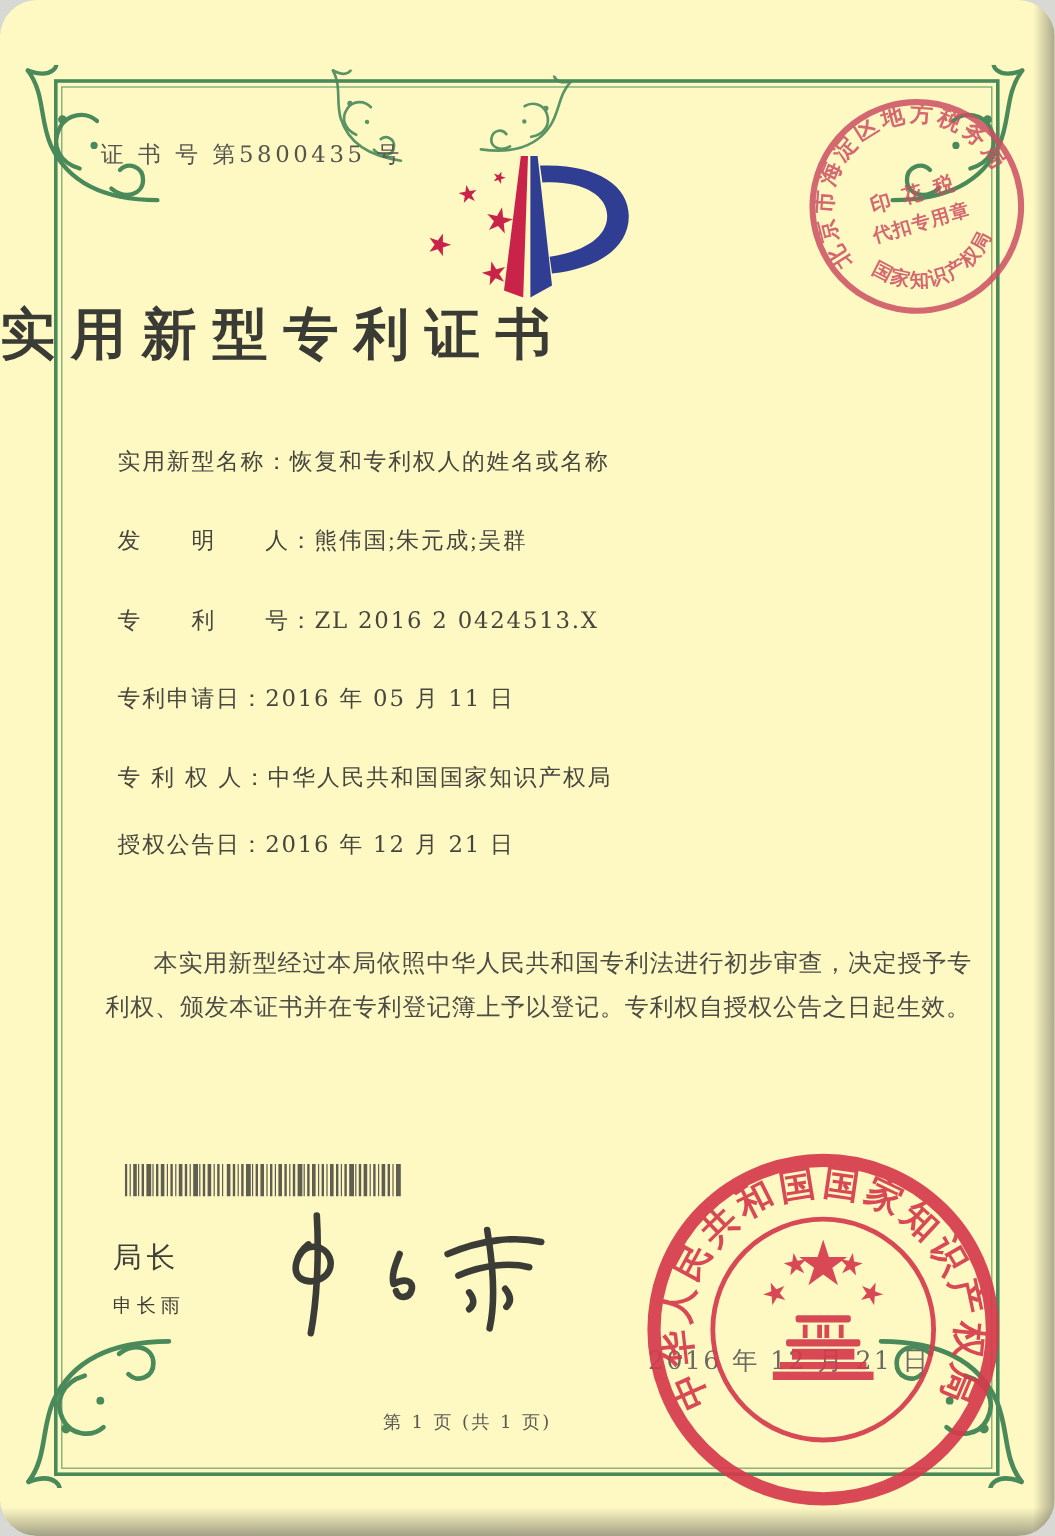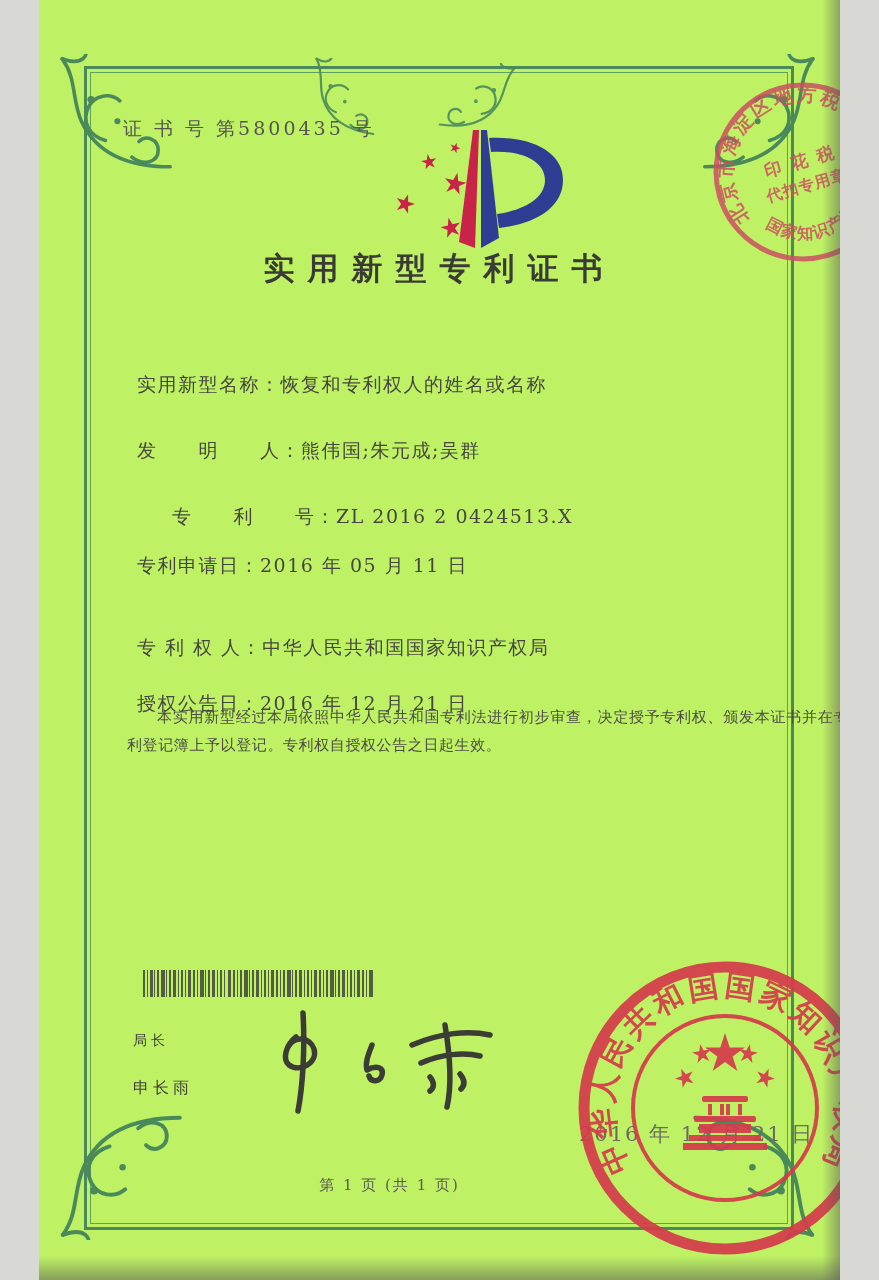--- a/index.html
+++ b/index.html
@@ -5,61 +5,62 @@
   :root{
     --green:#4a8a5a;
     --seal-red:#d53a4c;
     --tax-red:#cd4f62;
     --logo-red:#c9234a;
     --logo-blue:#2f3e92;
     --ink:#46463f;
   }
   html,body{margin:0;padding:0;background:#d8d8d4;}
   .page{
-    position:relative;width:801px;height:1280px;margin:0 auto;
-    background:#bef264;overflow:hidden;
+    position:relative;width:879px;height:1280px;margin:0 auto;
+    background:#fef9c3;overflow:hidden;
     font-family:"DejaVu Serif","Liberation Serif",serif;
     color:var(--ink);
+    border-radius:31px;
   }
   
   .shadow-right{position:absolute;right:0;top:0;width:18px;height:100%;
     background:linear-gradient(to right,rgba(0,0,0,0),rgba(88,88,84,.5));}
   .shadow-bottom{position:absolute;left:0;bottom:0;width:100%;height:24px;
     background:linear-gradient(to bottom,rgba(0,0,0,0),rgba(88,88,84,.55));}
   
   .frame{position:absolute;left:45px;top:66px;right:46px;bottom:50px;
     border:3px solid var(--green);}
   .frame::before{content:"";position:absolute;inset:3px;border:1px solid var(--green);opacity:.8;}
   .flourish{position:absolute;pointer-events:none;}
   .fl-tl{left:16px;top:54px;width:120px;height:120px;transform:scaleY(-1);}
   .fl-tr{right:20px;top:54px;width:120px;height:120px;transform:scale(-1,-1);}
   .fl-bl{left:16px;bottom:40px;width:130px;height:130px;}
   .fl-br{right:20px;bottom:40px;width:130px;height:130px;transform:scaleX(-1);}
   .fl-t1{left:268px;top:60px;width:74px;height:74px;transform:scaleY(-1) rotate(-8deg);opacity:.9;}
   .fl-t2{left:402px;top:60px;width:74px;height:74px;transform:scale(-1,-1) rotate(8deg);opacity:.9;}
 
   .cert-no{position:absolute;left:84px;top:116px;font-size:19px;letter-spacing:3px;color:#55554e;}
   .logo{position:absolute;left:328px;top:126px;width:226px;height:134px;}
-  .title{position:absolute;left:0;top:248px;width:100%;text-align:center;
-    font-size:31px;font-weight:600;letter-spacing:13px;color:#3b3b36;}
+  .title{position:absolute;left:0;top:248px;width:100%;text-align:left;
+    font-size:46px;font-weight:600;letter-spacing:13px;color:#3b3b36;}
 
   .tax-seal{position:absolute;left:668px;top:76px;width:192px;height:192px;
     transform:rotate(-16deg);opacity:.85;}
 
   .fields{position:absolute;left:98px;top:368px;width:700px;font-size:19px;letter-spacing:1.5px;}
   .field{position:absolute;left:0;white-space:nowrap;}
-  .f0{top:4px;}  .f1{top:70px;} .f2{top:136px;margin-left:35px;} .f3{top:185px;text-align:center;} .f4{top:267px;} .f5{top:323px;text-align:right;}
-
-  .body-text{position:absolute;left:88px;top:704px;width:722px;
-    font-size:15px;line-height:1.86;letter-spacing:.6px;color:#4c4c46;text-align:justify;}
+  .f0{top:4px;}  .f1{top:70px;font-family:Liberation Serif, serif;} .f2{top:136px;} .f3{top:201px;text-align:center;} .f4{top:267px;} .f5{top:323px;text-align:right;}
+
+  .body-text{position:absolute;left:88px;top:784px;width:722px;
+    font-size:20px;line-height:1.86;letter-spacing:.6px;color:#4c4c46;text-align:justify;}
   .body-text p{margin:0;text-indent:2em;}
 
   .barcode{position:absolute;left:104px;top:970px;width:232px;height:27px;opacity:.82;}
 
-  .sig-role{position:absolute;left:94px;top:1032px;font-size:14px;letter-spacing:4px;
+  .sig-role{position:absolute;left:94px;top:1032px;font-size:24px;letter-spacing:4px;
     font-family:"DejaVu Sans","Liberation Sans",sans-serif;color:#3f3f3a;}
   .sig-name{position:absolute;left:94px;top:1078px;font-size:16px;letter-spacing:4px;
     font-family:"DejaVu Sans","Liberation Sans",sans-serif;color:#3f3f3a;}
   .sig-hand{position:absolute;left:205px;top:1005px;width:265px;height:115px;}
 
   .grant-stamp{position:absolute;left:540px;top:1120px;font-size:21px;letter-spacing:2px;color:#6b6b63;}
   .main-seal{position:absolute;left:536px;top:958px;width:300px;height:300px;opacity:.92;}
 
   .footer{position:absolute;left:0;top:1176px;width:100%;text-align:center;
     transform:translateX(-50px);font-size:15px;letter-spacing:2px;color:#5a5a53;}

